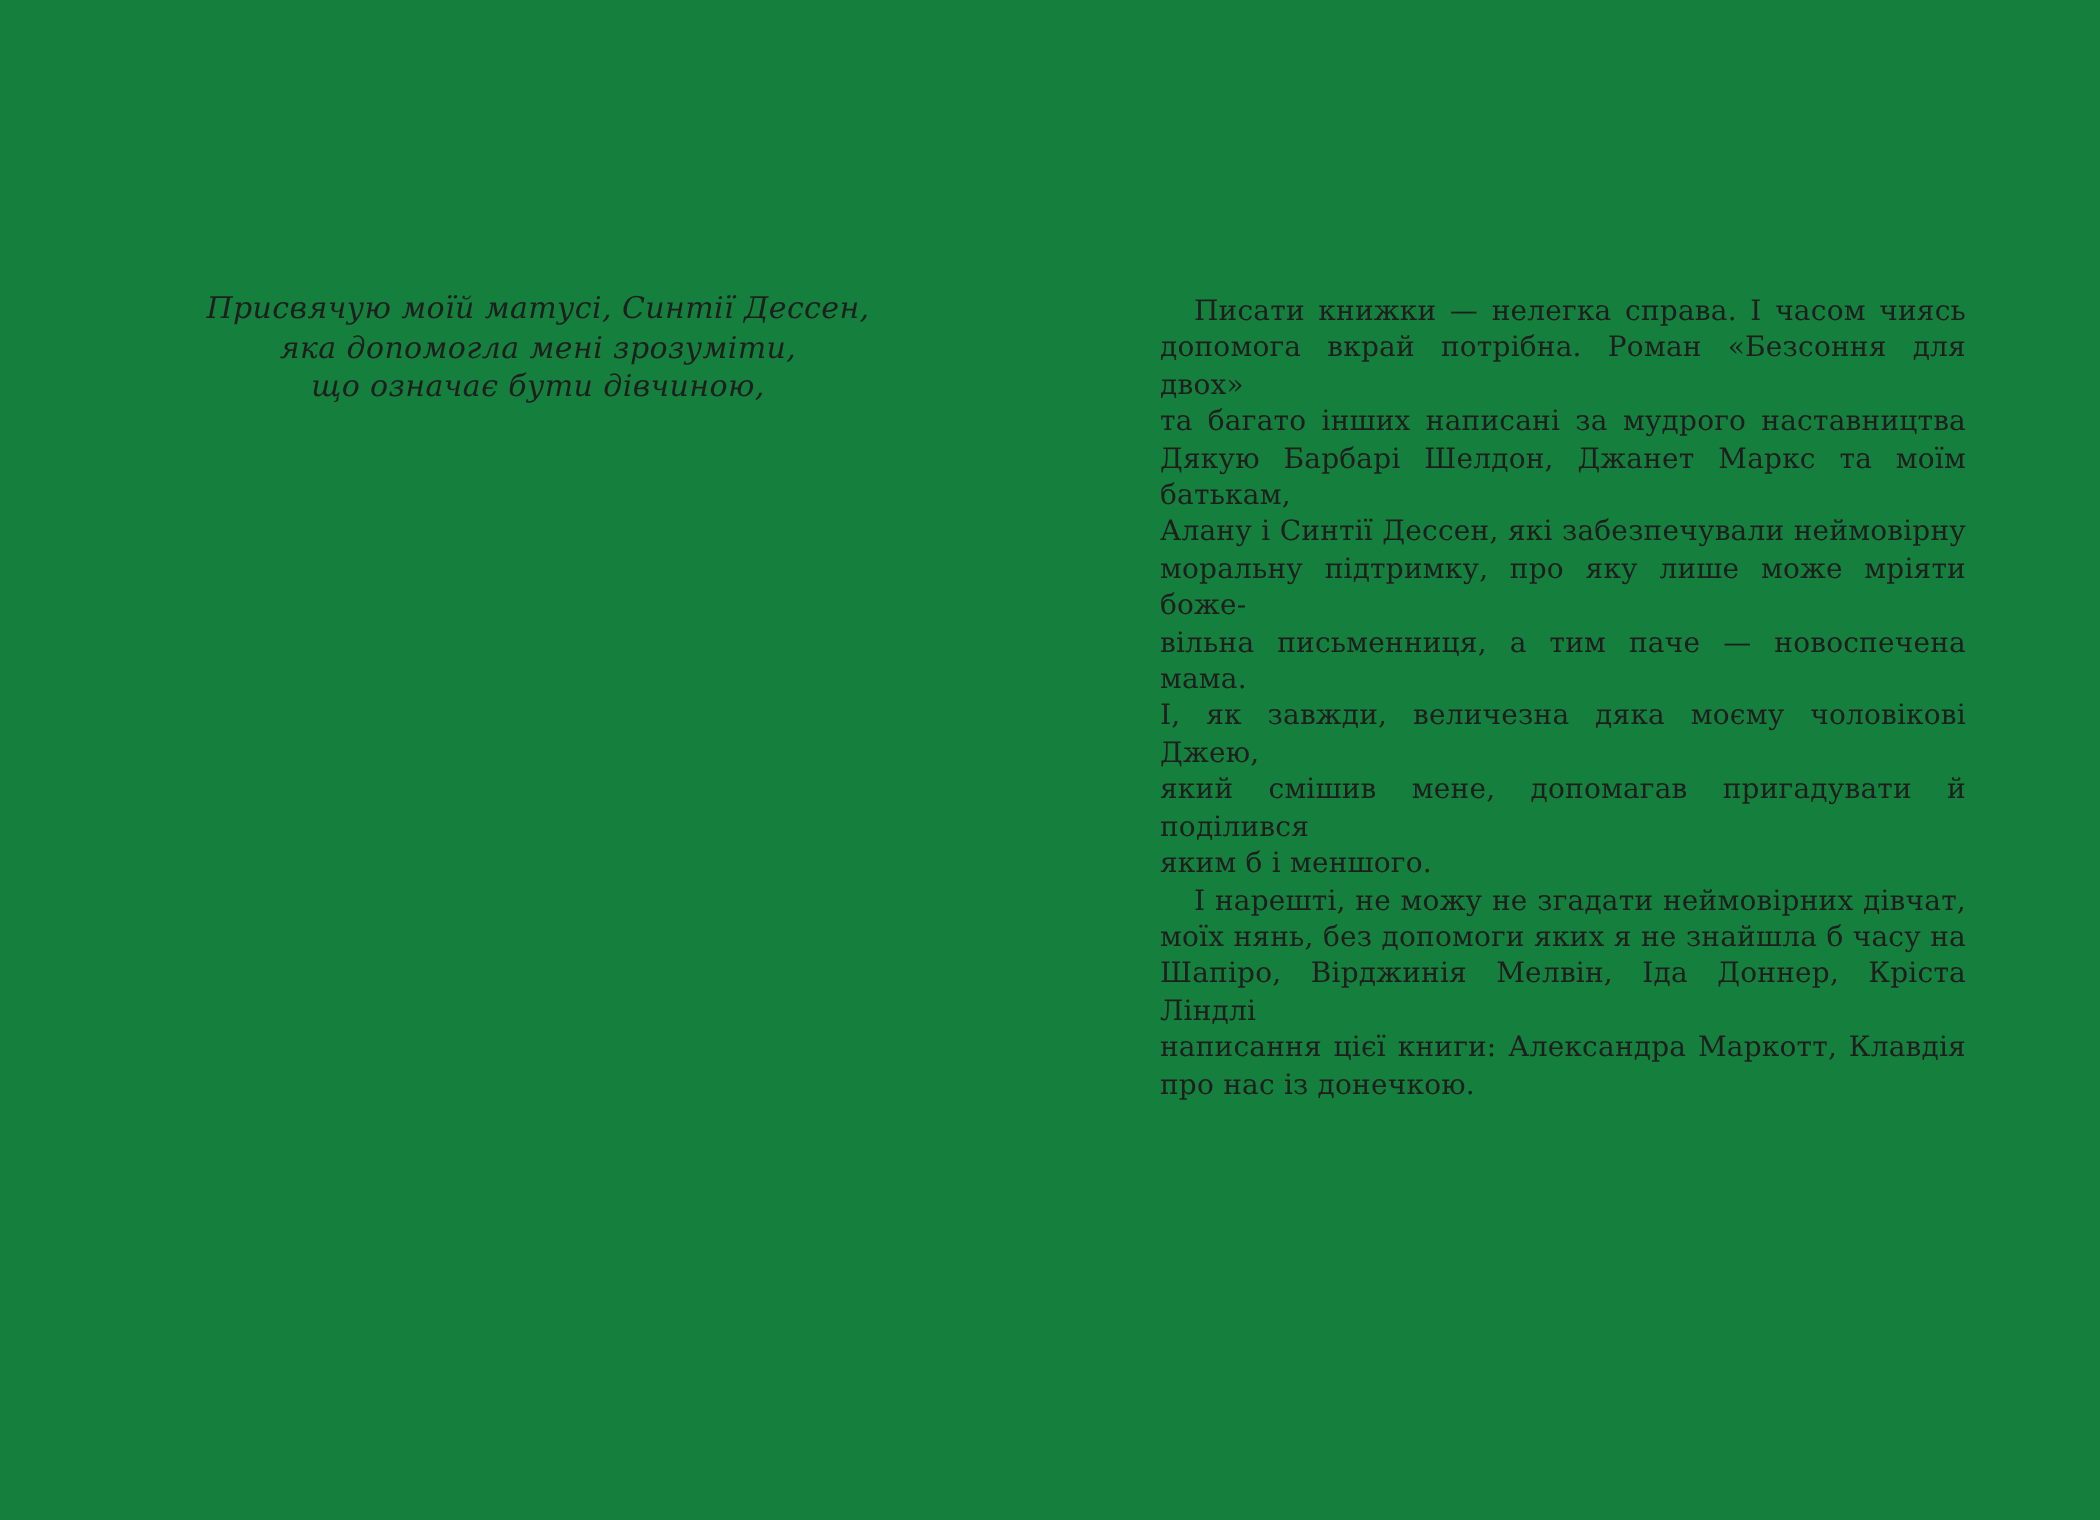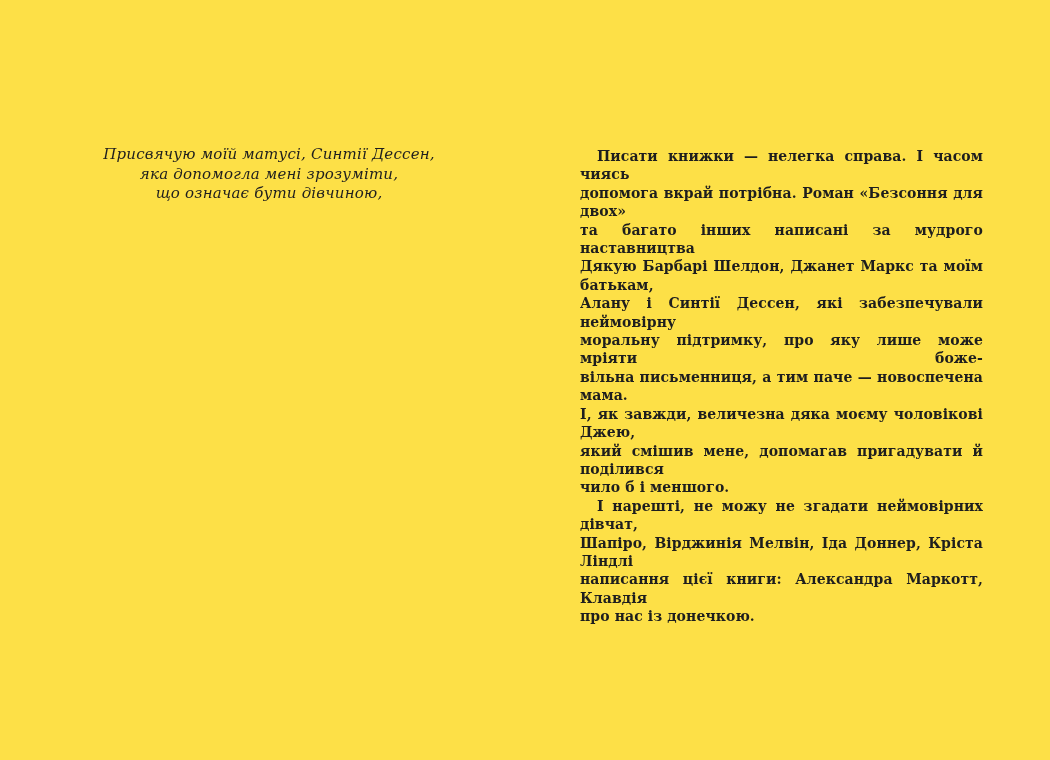--- a/index.html
+++ b/index.html
@@ -11,21 +11,21 @@
     width: 1050px;
     height: 760px;
     overflow: hidden;
     font-family: "DejaVu Serif", serif;
     color: #1e1e1e;
   }
   .spread {
     position: relative;
     width: 1050px;
     height: 760px;
-    background: #fde047;
+    background: #15803d;
   }
   .page {
     position: absolute;
     top: 0;
     height: 760px;
   }
   .page-left  { left: 0;   width: 525px; }
   .page-right { left: 525px; width: 525px; }
 
   
@@ -43,21 +43,20 @@
 
   
   .ack {
     position: absolute;
     left: 55px; 
     top: 147px;
     width: 403px;
     font-size: 14px;
     line-height: 18.4px;
     letter-spacing: 0.1px;
-    font-weight: bold;
   }
   .line {
     text-align: justify;
     text-align-last: justify;
     -moz-text-align-last: justify;
   }
   .line.indent {
     text-indent: 17px;
   }
   .line.para-end {
@@ -82,21 +81,22 @@
     <div class="ack">
       <div class="line indent">Писати книжки — нелегка справа. І часом чиясь</div>
       <div class="line">допомога вкрай потрібна. Роман «Безсоння для двох»</div>
       <div class="line">та багато інших написані за мудрого наставництва</div>
       <div class="line">Дякую Барбарі Шелдон, Джанет Маркс та моїм батькам,</div>
       <div class="line">Алану і Синтії Дессен, які забезпечували неймовірну</div>
       <div class="line">моральну підтримку, про яку лише може мріяти боже-</div>
       <div class="line">вільна письменниця, а тим паче — новоспечена мама.</div>
       <div class="line">І, як завжди, величезна дяка моєму чоловікові Джею,</div>
       <div class="line">який смішив мене, допомагав пригадувати й поділився</div>
-      <div class="line para-end">чило б і меншого.</div>
+      <div class="line para-end">яким б і меншого.</div>
       <div class="line indent">І нарешті, не можу не згадати неймовірних дівчат,</div>
+      <div class="line">моїх нянь, без допомоги яких я не знайшла б часу на</div>
       <div class="line">Шапіро, Вірджинія Мелвін, Іда Доннер, Кріста Ліндлі</div>
       <div class="line">написання цієї книги: Александра Маркотт, Клавдія</div>
       <div class="line para-end">про нас із донечкою.</div>
     </div>
   </div>
 
 </div>
 
 </body></html>

